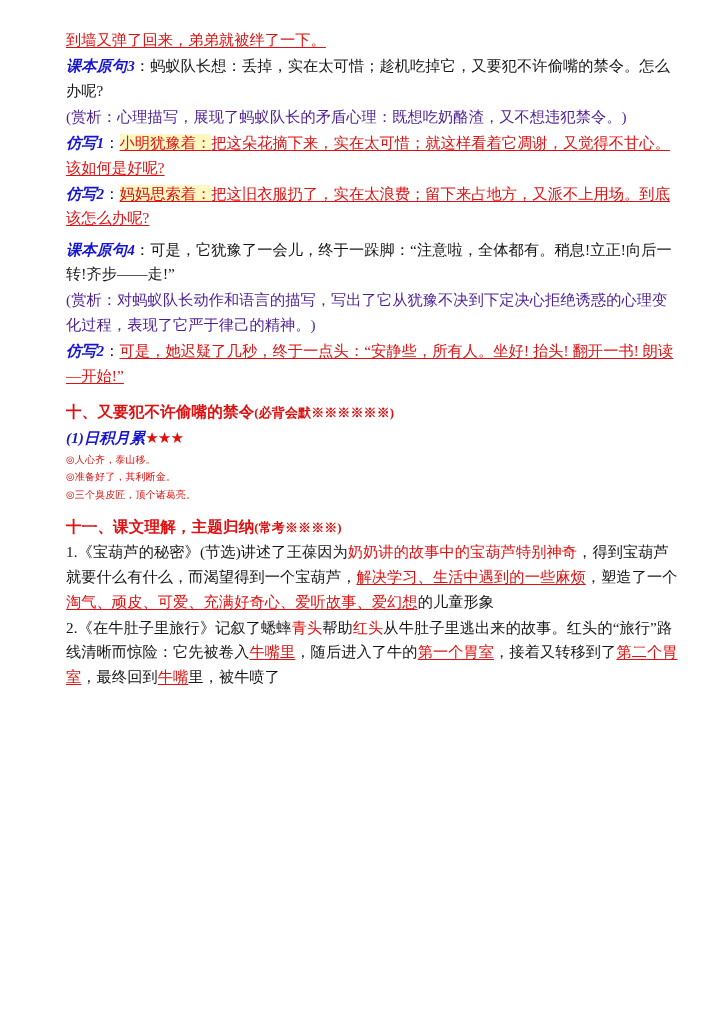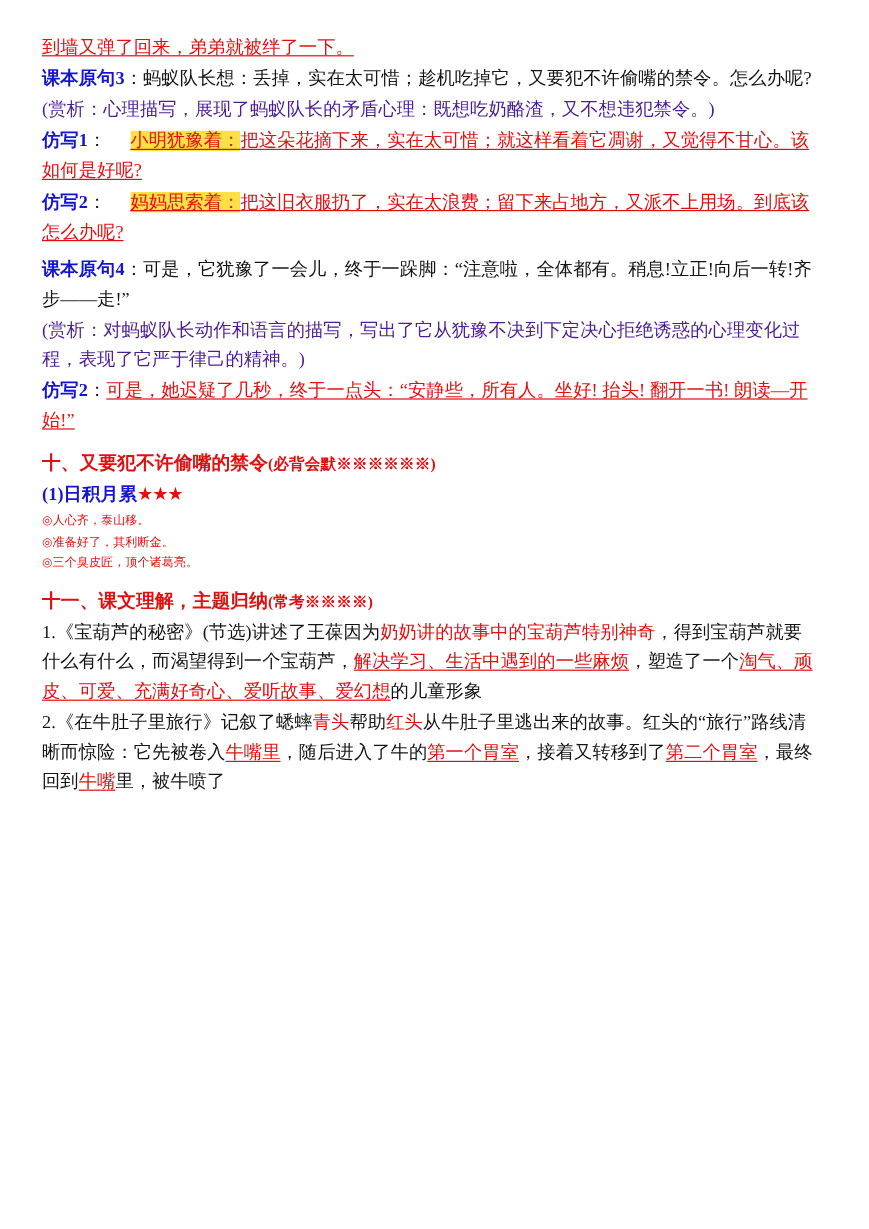--- a/index.html
+++ b/index.html
@@ -12,54 +12,54 @@
     height: 1024px;
     font-family: "Liberation Serif", "DejaVu Serif", serif;
     color: #1a1a1a;
     overflow: hidden;
   }
   .page {
     width: 724px;
     height: 1024px;
     position: relative;
     box-sizing: border-box;
-    padding: 28px 44px 10px 35px;
+    padding: 28px 44px 10px 66px;
   }
   .line {
     font-size: 15.2px;
     line-height: 1.62;
     margin: 0 0 1.5px 0;
     letter-spacing: 0.1px;
     white-space: normal;
   }
   .red { color: #e01010; }
   .purple { color: #4c1d95; }
   .black { color: #141414; }
   .u-red {
     color: #e01010;
     text-decoration: underline;
     text-decoration-color: #e01010;
     text-underline-offset: 2px;
   }
   .hl-green {
-    background: #fde047;
-    margin-left: 20px;
+    background: #fef9c3;
   }
   .heading {
     font-weight: bold;
     font-size: 15.6px;
     color: #e01010;
   }
   .heading .small {
     font-size: 13px;
     font-weight: bold;
   }
   .tag {
     color: #1414d2;
     font-weight: bold;
+    font-style: italic;
   }
   .stars { color: #e01010; letter-spacing: -1px; }
   .idx { color: #141414; }
   .spacer-sm { height: 5px; }
   .spacer-md { height: 9px; }
   .circle { font-size: 10px; }
 </style>
 </head>
 <body>
 

